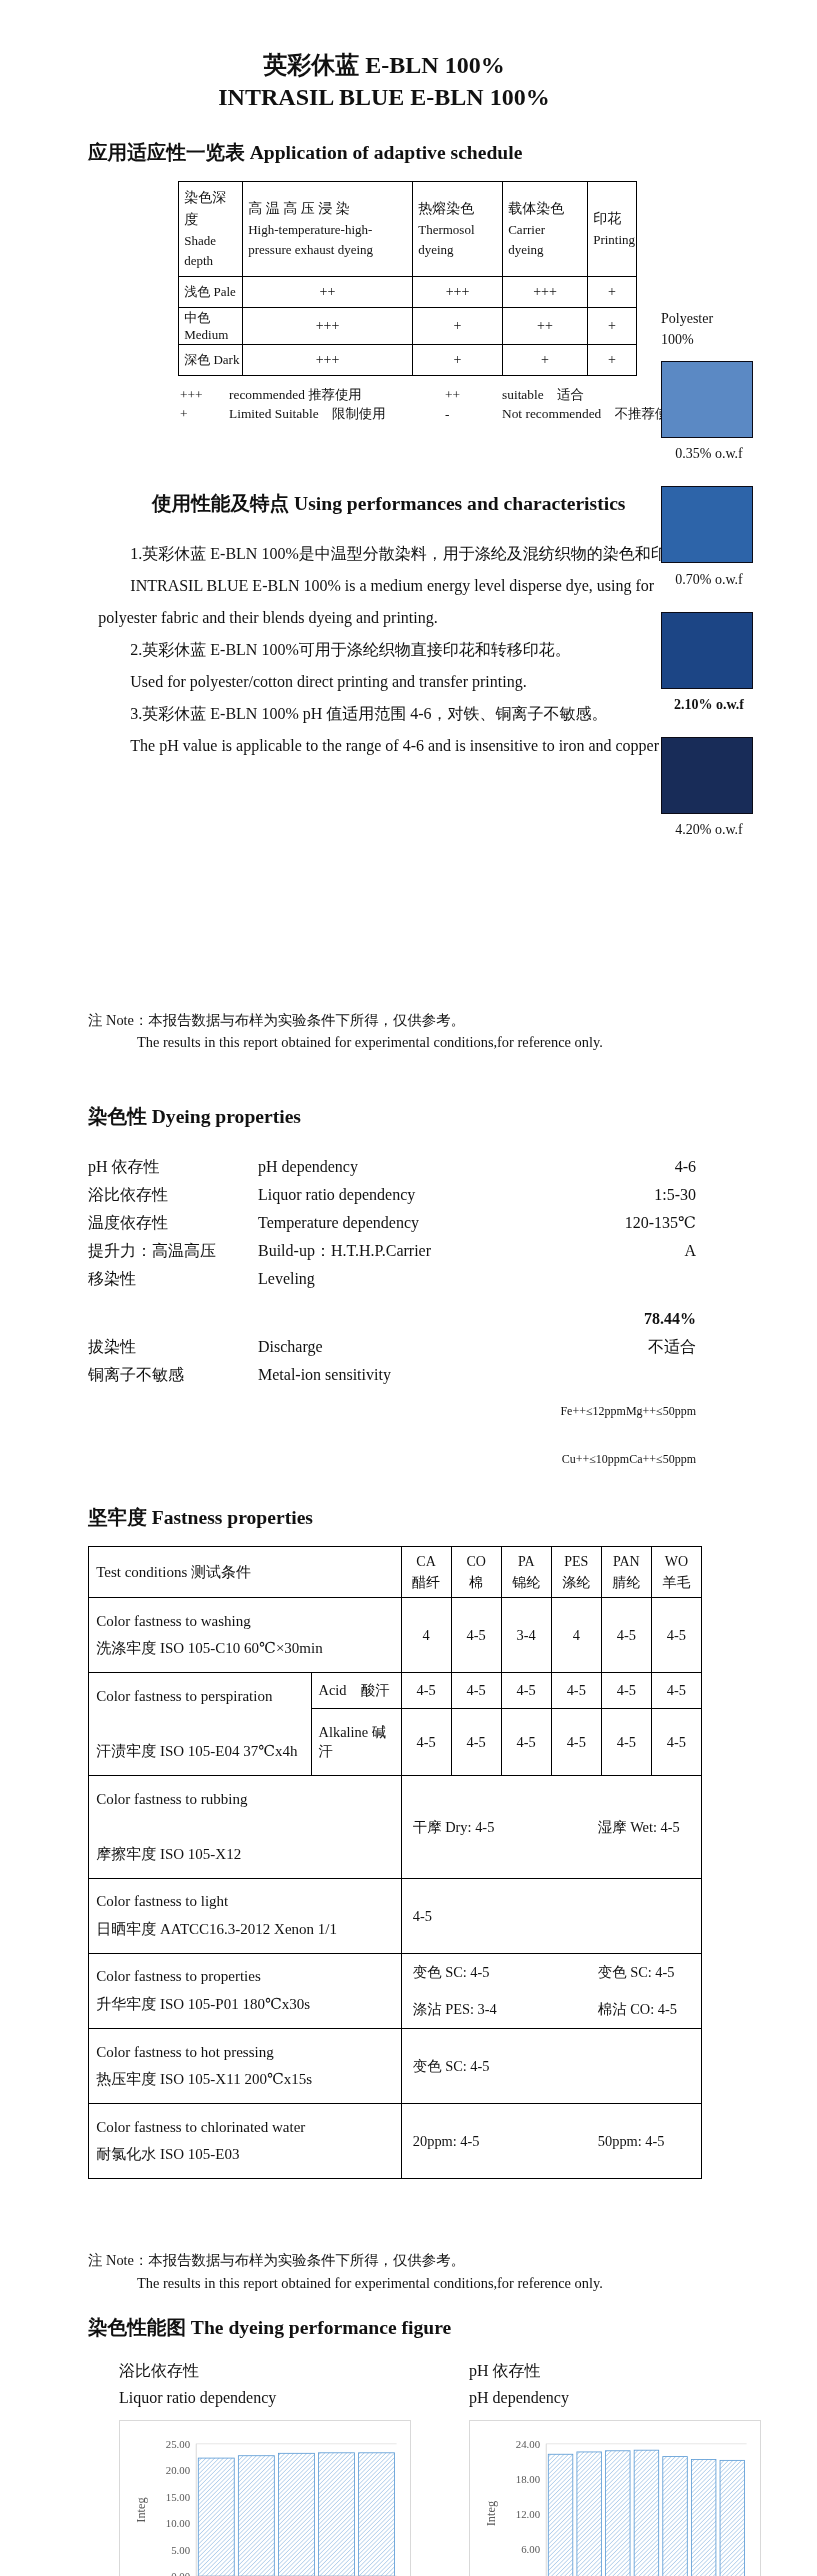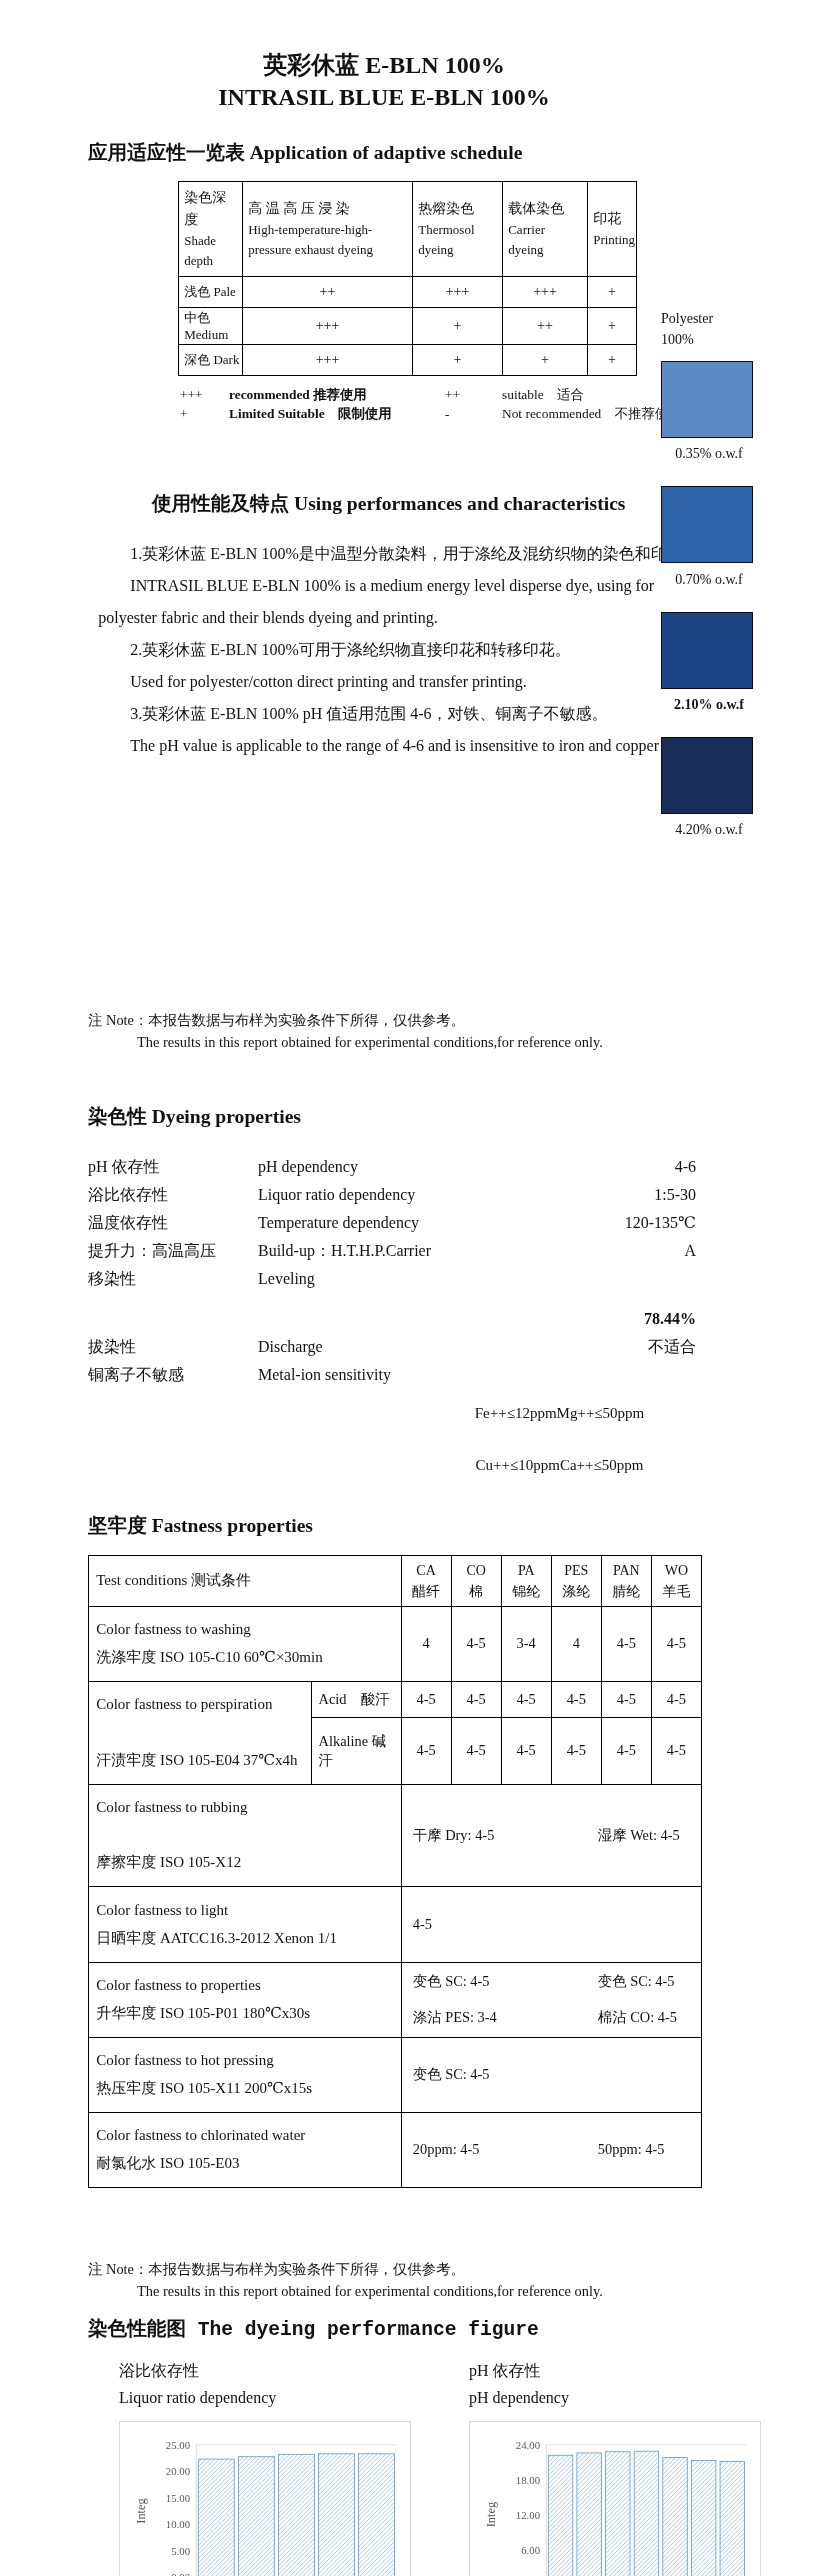--- a/index.html
+++ b/index.html
@@ -20,59 +20,59 @@
     width:592px;text-align:center;
     font-size:24px;font-weight:700;line-height:1.35;
     margin:0 0 15.5px 0;
   }
 
   
   .sec{font-size:19.6px;font-weight:700;margin:25px 0 15.5px 0;}
   .sec.perf{margin-left:64px;margin-top:67px;}
   .sec.dye{margin-top:49px;}
   .sec.fast{margin-top:36px;}
-  .sec.fig{margin-top:12px;font-family:Liberation Mono, monospace;}
+  .sec.fig{margin-top:20px;}
 
   
   table{border-collapse:collapse;}
   .app-table{margin-left:90px;width:459px;table-layout:fixed;}
   .app-table col:nth-child(1){width:64px;}
   .app-table col:nth-child(2){width:170px;}
   .app-table col:nth-child(3){width:90px;}
   .app-table col:nth-child(4){width:85px;}
   .app-table col:nth-child(5){width:49px;}
   .app-table th,.app-table td{border:0.8px solid #000;font-weight:400;}
   .app-table th{padding:5.2px 5.2px;text-align:left;vertical-align:middle;font-size:13px;line-height:1.55;}
   .app-table th .zh{font-size:14px;display:block;}
   .app-table td{font-size:14px;height:28px;text-align:center;}
   .app-table td.rowlab{text-align:left;padding-left:5.2px;font-size:13px;}
 
   .legend{margin:8.2px 0 0 92px;font-size:13.4px;line-height:1.45;}
   .legend-row{display:flex;}
   .legend-row .sym{width:49px;}
-  .legend-row .t1{width:216px;font-weight:bold;}
+  .legend-row .t1{width:216px;}
   .legend-row .sym2{width:57px;text-align:left;}
 
   
   .para{width:608px;margin:0 0 0 10.3px;font-size:16px;line-height:32px;text-indent:2em;}
   .para.first{margin-top:20.6px;}
 
   
   .note{font-size:14.4px;line-height:1.55;}
   .note .en{display:block;padding-left:49px;}
   .note.n1{margin-top:247px;}
   .note.n2{margin-top:70px;}
 
   
   .props{margin-top:23px;}
   .prop-row{display:flex;width:608px;font-size:16px;line-height:28px;}
   .prop-zh{width:170px;}
   .prop-en{flex:1;}
   .prop-val{text-align:right;min-width:113px;}
-  .metal{margin-left:335px;font-size:15px;line-height:1.4;margin-top:14.4px;display:flex;width:273px;justify-content:center;}
+  .metal{margin-left:335px;font-size:12px;line-height:1.4;margin-top:14.4px;display:flex;width:273px;justify-content:flex-end;}
   .metal.m2{margin-top:31px;}
 
   
   .fast-table{width:614px;table-layout:fixed;margin-top:5.2px;}
   .fast-table col.c-name{width:223px;}
   .fast-table col.c-sub{width:89px;}
   .fast-table col.c-g{width:50px;}
   .fast-table th,.fast-table td{border:1px solid #000;font-weight:400;vertical-align:middle;}
   .fast-table th{font-size:14px;line-height:1.5;padding:4.1px 2.1px;text-align:center;}
   .fast-table th.tc{text-align:left;padding-left:7.2px;font-size:15px;}

